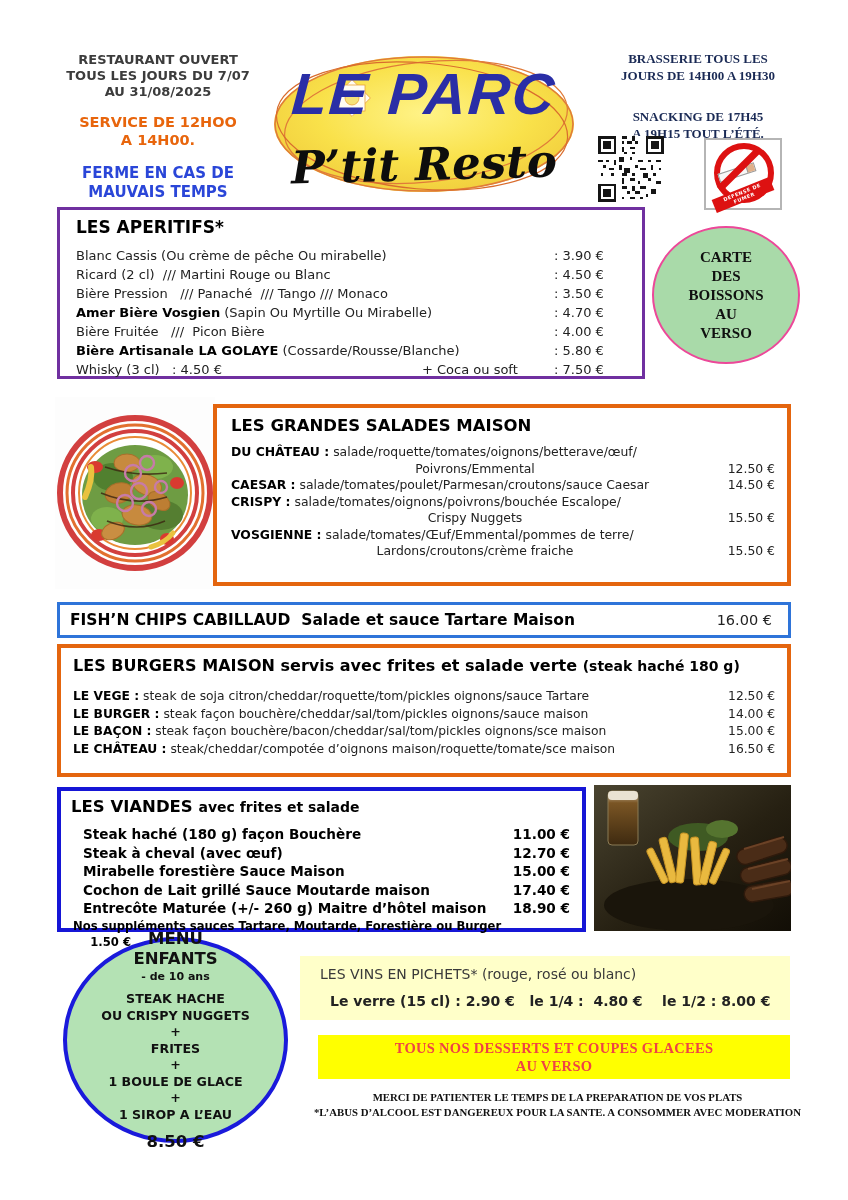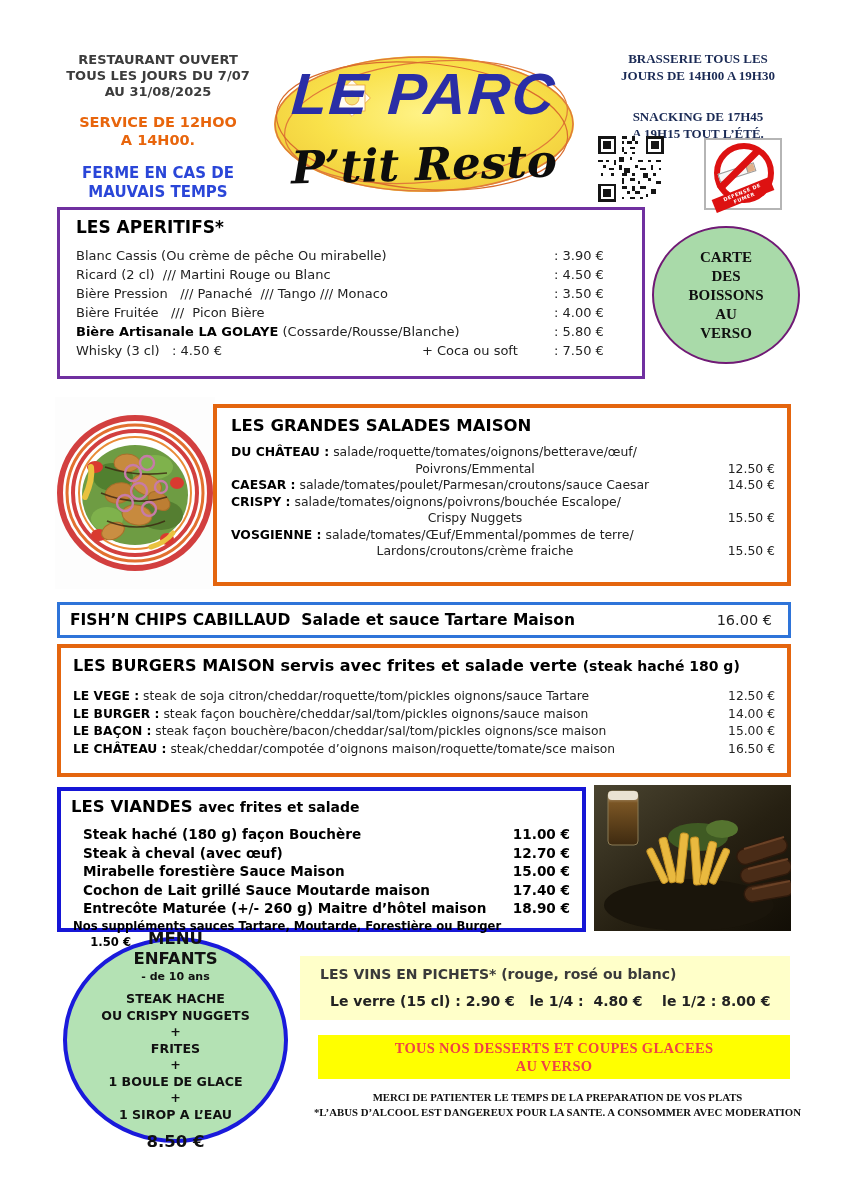--- a/index.html
+++ b/index.html
@@ -40,21 +40,21 @@
   
   .aperitifs{left:57px;top:207px;width:588px;height:172px;border:3px solid #7030A0;box-sizing:border-box;padding:7px 16px;}
   .ap-title{font-weight:bold;font-size:17px;margin-bottom:9px;color:#000;}
   .ap-row{display:flex;font-size:13px;line-height:19px;color:#222;}
   .ap-left{flex:1;}
   .ap-mid{width:132px;}
   .ap-price{width:72px;}
   .b{font-weight:bold;color:#000;}
 
   
-  .boissons{left:652px;top:226px;width:144px;height:134px;background:#A9DAA9;border:2px solid #701a75;border-radius:50%;
+  .boissons{left:652px;top:226px;width:144px;height:134px;background:#A9DAA9;border:2px solid #ec4899;border-radius:50%;
       display:flex;align-items:center;justify-content:center;text-align:center;
       font-family:"Liberation Serif","DejaVu Serif",serif;font-weight:bold;font-size:15px;line-height:19px;color:#101010;}
 
   
   .salad-photo{left:55px;top:397px;width:160px;height:192px;}
   .salades{left:213px;top:404px;width:578px;height:182px;border:4px solid #E4650E;box-sizing:border-box;padding:8px 12px 6px 14px;}
   .sal-title{font-weight:bold;font-size:16.5px;color:#000;margin-bottom:9px;}
   .sal-item{display:flex;align-items:flex-end;font-size:12.4px;line-height:16.5px;color:#222;}
   .sal-desc{flex:1;}
   .sal-line2{text-align:center;}
@@ -90,21 +90,21 @@
   .kids{left:63px;top:937px;width:225px;height:206px;background:#B4E2B4;border:4px solid #1A1ADB;border-radius:50%;
       box-sizing:border-box;display:flex;flex-direction:column;align-items:center;justify-content:center;
       text-align:center;font-weight:bold;color:#111;}
   .kids-title{font-size:16.5px;line-height:20px;}
   .kids-age{font-size:11px;margin-top:1px;}
   .kids-items{font-size:12.6px;line-height:16.5px;margin-top:8px;}
   .kids-price{font-size:16.5px;margin-top:9px;}
 
   
   .vins{left:300px;top:956px;width:490px;height:64px;background:#FFFFC9;box-sizing:border-box;padding:10px 0 0 20px;}
-  .vins-title{font-weight:bold;font-size:14px;color:#3a3a3a;}
+  .vins-title{font-weight:normal;font-size:14px;color:#3a3a3a;}
   .vins-prices{font-weight:bold;font-size:14px;color:#222;margin-top:11px;padding-left:10px;}
 
   
   .desserts{left:318px;top:1035px;width:472px;height:44px;background:#FFFF00;
       display:flex;align-items:center;justify-content:center;text-align:center;
       font-family:"Liberation Serif","DejaVu Serif",serif;font-weight:bold;font-size:14.5px;line-height:18px;
       color:#ef4444;letter-spacing:0.3px;}
 
   
   .footer{left:285px;top:1090px;width:545px;text-align:center;
@@ -235,20 +235,24 @@
     </div>
     <div class="ap-row">
       <span class="ap-left pre"><span class="b"></span><span class="pre">Ricard (2 cl)  /// Martini Rouge ou Blanc</span></span>
       <span class="ap-price">: 4.50 €</span>
     </div>
     <div class="ap-row">
       <span class="ap-left pre"><span class="b"></span><span class="pre">Bière Pression   /// Panaché  /// Tango /// Monaco</span></span>
       <span class="ap-price">: 3.50 €</span>
     </div>
     <div class="ap-row">
+      <span class="ap-left pre"><span class="b">Amer Bière Vosgien</span><span class="pre"> (Sapin Ou Myrtille Ou Mirabelle)</span></span>
+      <span class="ap-price">: 4.70 €</span>
+    </div>
+    <div class="ap-row">
       <span class="ap-left pre"><span class="b"></span><span class="pre">Bière Fruitée   ///  Picon Bière</span></span>
       <span class="ap-price">: 4.00 €</span>
     </div>
     <div class="ap-row">
       <span class="ap-left pre"><span class="b">Bière Artisanale LA GOLAYE</span><span class="pre"> (Cossarde/Rousse/Blanche)</span></span>
       <span class="ap-price">: 5.80 €</span>
     </div>
     <div class="ap-row">
       <span class="ap-left pre">Whisky (3 cl)   : 4.50 €</span>
       <span class="ap-mid">+ Coca ou soft</span>

